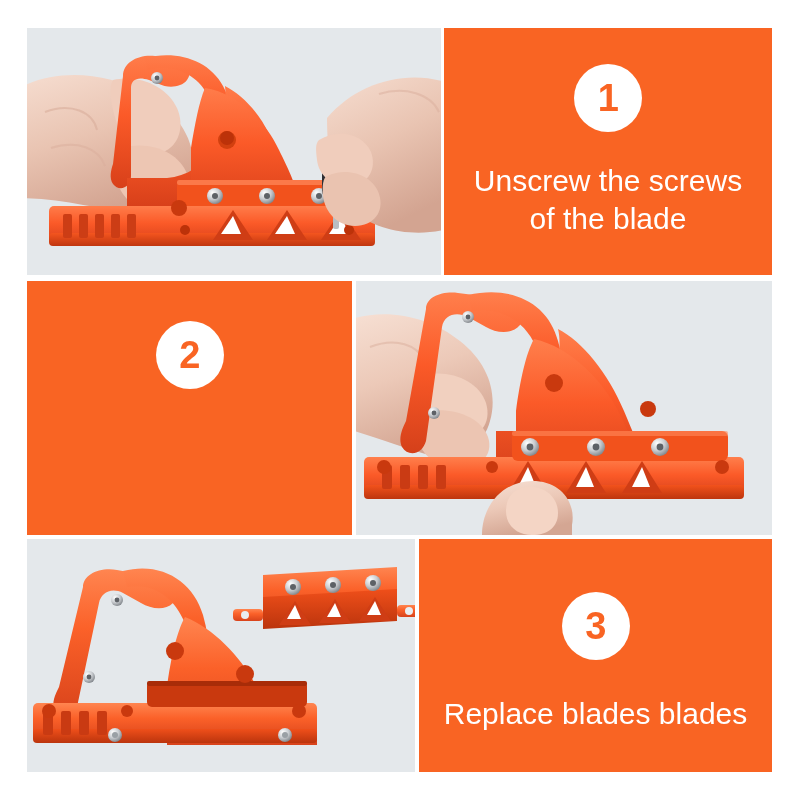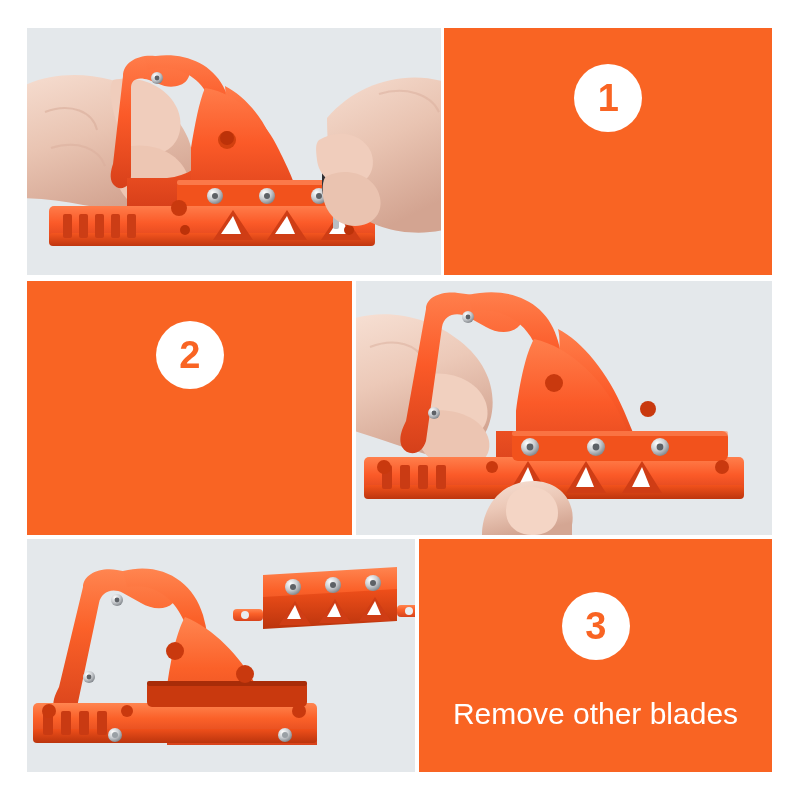--- a/index.html
+++ b/index.html
@@ -191,20 +191,22 @@
           <path d="M352 66 C378 58 404 66 412 84" stroke="#d9ae9b" stroke-width="2" fill="none" opacity="0.5"></path>
         </g>
       </svg>
     </div>
   </div>
 
   <div class="panel text-panel" id="panel-text-1">
     <div class="step-circle">
       <span>1</span>
     </div>
+    <div class="step-text">Unscrew the screws
+of the blade</div>
   </div>
 
   <div class="panel text-panel" id="panel-text-2">
     <div class="step-circle">
       <span>2</span>
     </div>
   </div>
 
   <div class="panel photo-panel" id="panel-photo-2">
     <div class="scene">
@@ -390,16 +392,16 @@
           <circle cx="346" cy="44" r="3" fill="#5d6166"></circle>
         </g>
       </svg>
     </div>
   </div>
 
   <div class="panel text-panel" id="panel-text-3">
     <div class="step-circle">
       <span>3</span>
     </div>
-    <div class="step-text">Remove other blades</div>
+    <div class="step-text">Replace blades blades</div>
   </div>
 
 </div>
 
 </body></html>

